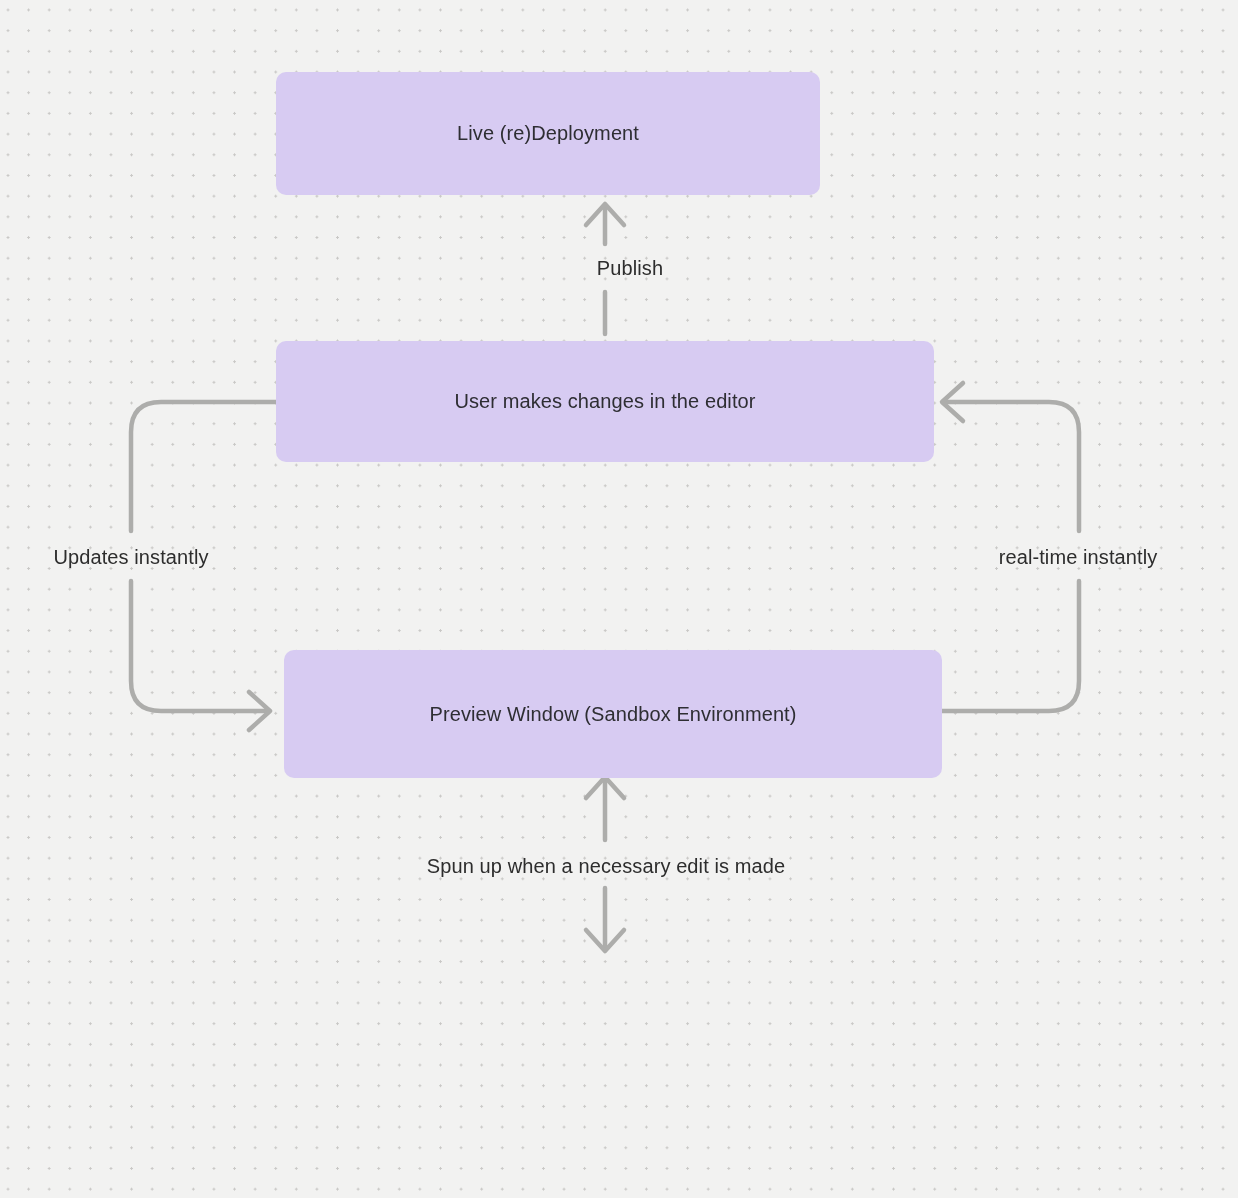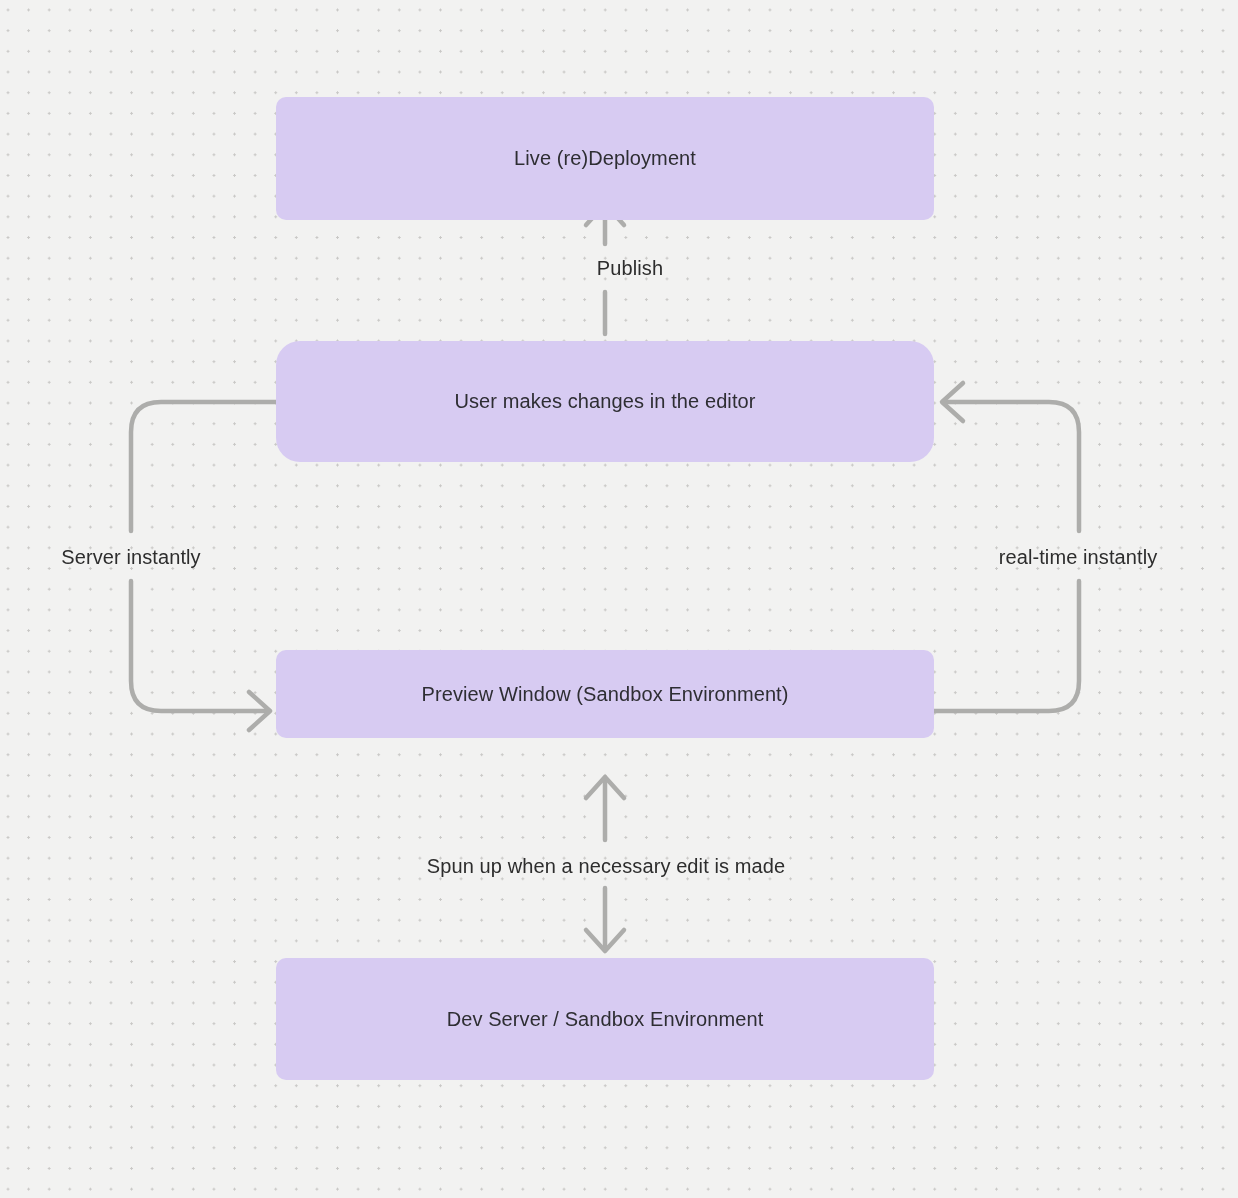--- a/index.html
+++ b/index.html
@@ -29,23 +29,23 @@
     background: #d7cbf2;
     border-radius: 10px;
     display: flex;
     align-items: center;
     justify-content: center;
     text-align: center;
     font-size: 20px;
     color: #2e2e33;
     letter-spacing: 0.1px;
   }
-  .node-live     { left: 276px; top: 72px;  width: 658px; height: 123px; margin-top: 25px; }
-  .node-editor   { left: 276px; top: 341px; width: 658px; height: 121px; border-radius: 24px; }
-  .node-preview  { left: 276px; top: 650px; width: 658px; height: 88px; }
+  .node-live     { left: 276px; top: 72px;  width: 544px; height: 123px; }
+  .node-editor   { left: 276px; top: 341px; width: 658px; height: 121px; }
+  .node-preview  { left: 284px; top: 650px; width: 658px; height: 128px; }
   .node-dev      { left: 276px; top: 958px; width: 658px; height: 122px; }
   .edge-label {
     position: absolute;
     transform: translate(-50%, -50%);
     font-size: 20px;
     color: #2d2d2d;
     white-space: nowrap;
     text-align: center;
     letter-spacing: 0.1px;
   }
@@ -84,22 +84,19 @@
   </div>
 
   <div class="node node-editor">
     <span>User makes changes in the editor</span>
   </div>
 
   <div class="node node-preview">
     <span>Preview Window (Sandbox Environment)</span>
   </div>
 
-  <div class="node node-dev">
-    <span>Dev Server / Sandbox Environment</span>
-  </div>
 
   <div class="edge-label lbl-publish">Publish</div>
-  <div class="edge-label lbl-updates">Server instantly</div>
+  <div class="edge-label lbl-updates">Updates instantly</div>
   <div class="edge-label lbl-feedback">real-time instantly</div>
   <div class="edge-label lbl-spunup">Spun up when a necessary edit is made</div>
 
 </div>
 
 </body></html>

